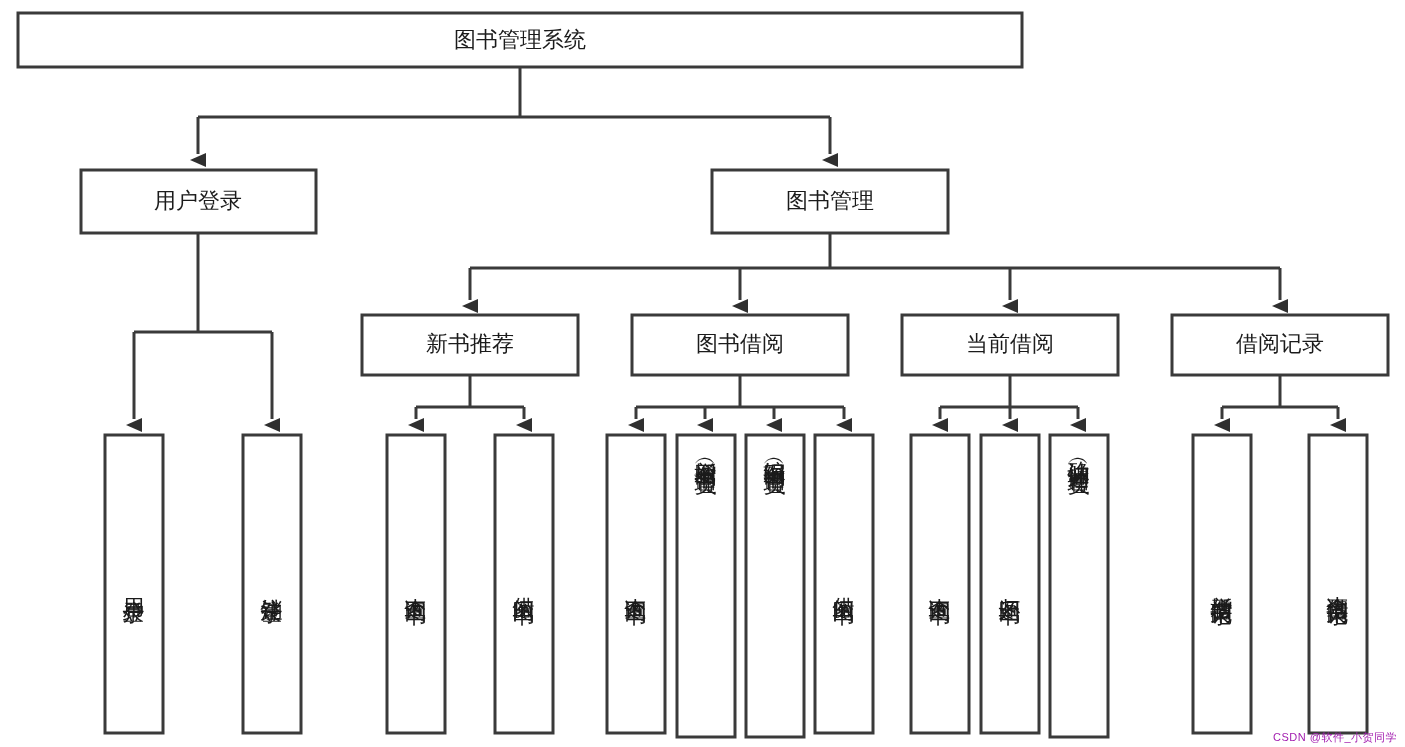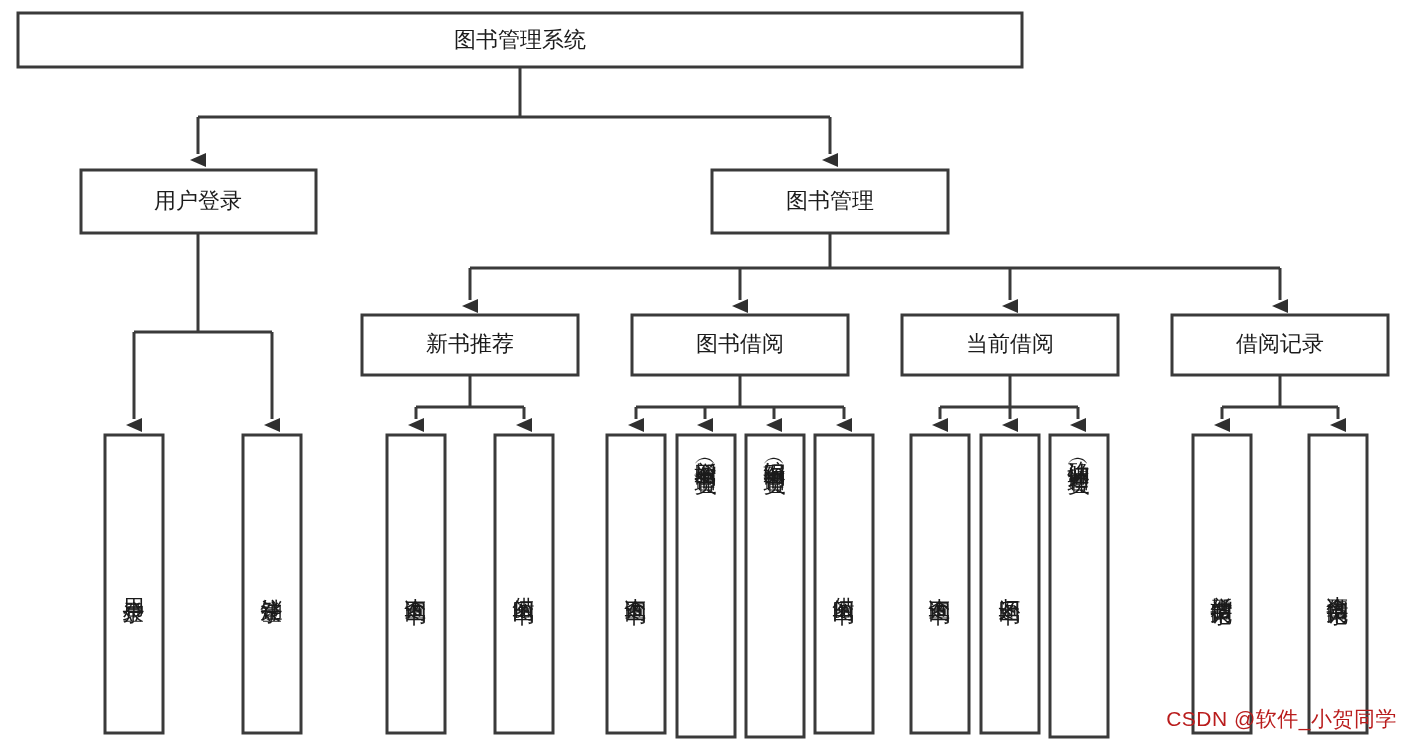--- a/index.html
+++ b/index.html
@@ -6,21 +6,21 @@
   body{font-family:"Liberation Sans","DejaVu Sans",sans-serif;}
   #stage{position:relative;width:1405px;height:747px;background:#ffffff;overflow:hidden;}
   svg.diagram{position:absolute;left:0;top:0;width:1405px;height:747px;}
   .node-rect{fill:#ffffff;stroke:#3a3a3a;stroke-width:3;}
   .link{stroke:#3a3a3a;stroke-width:3;fill:none;}
   .arrow-head{fill:#2f2f2f;stroke:none;}
   .node-label{font-family:"Liberation Sans","DejaVu Sans",sans-serif;fill:#1b1b1b;font-size:22px;text-anchor:middle;dominant-baseline:middle;}
   .vlabel{position:absolute;display:flex;align-items:center;justify-content:center;
           writing-mode:vertical-rl;text-orientation:upright;letter-spacing:2px;
           font-size:22px;color:#1b1b1b;line-height:1.05;white-space:nowrap;pointer-events:none;}
-  .watermark{position:absolute;right:8px;bottom:14px;font-size:21px;color:#b91c1c;
+  .watermark{position:absolute;right:8px;bottom:2px;font-size:11px;color:#a21caf;
              letter-spacing:0.5px;white-space:nowrap;}
 </style>
 </head>
 <body>
 
 <div id="stage">
 
   <svg class="diagram" viewBox="0 0 1405 747">
     <defs>
       <marker id="arw" markerWidth="14" markerHeight="16" refX="1" refY="8" orient="auto" markerUnits="userSpaceOnUse">

